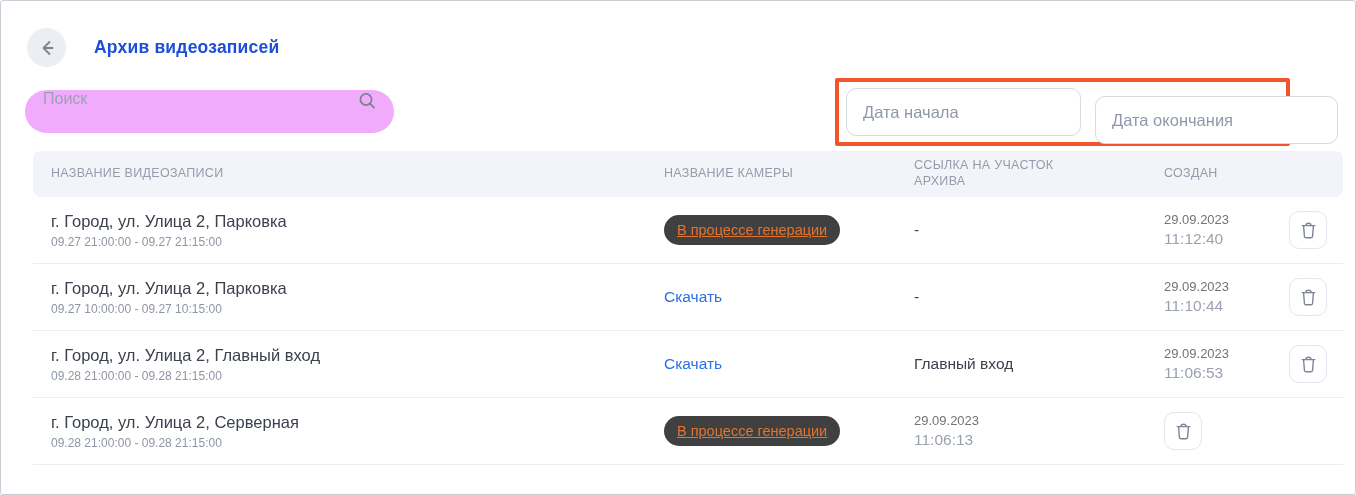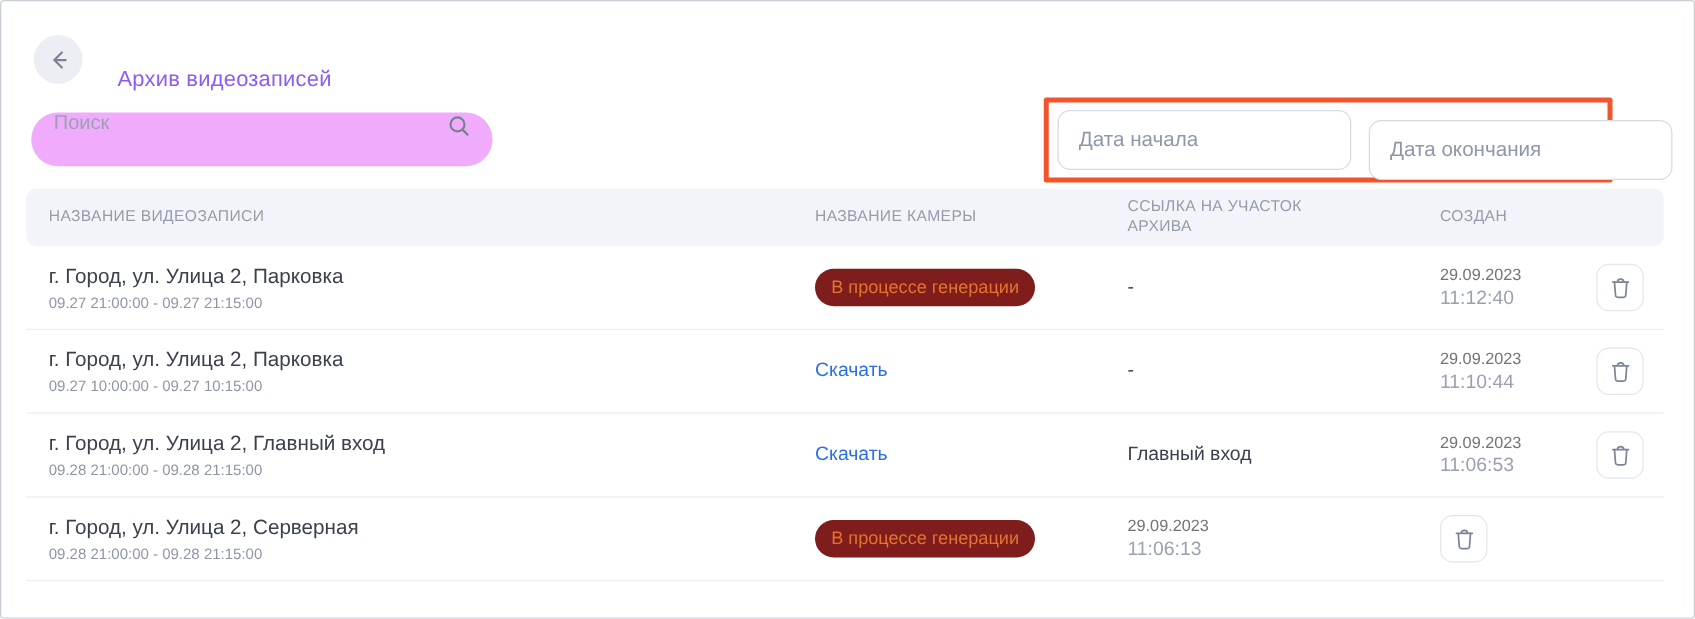--- a/index.html
+++ b/index.html
@@ -11,22 +11,22 @@
     overflow:hidden;
   }
 
   
   .back-btn {
     position:absolute; left:26px; top:27px; width:39px; height:39px;
     border-radius:50%; background:#eceef4; border:none; cursor:pointer;
     display:flex; align-items:center; justify-content:center;
   }
   .page-title {
-    position:absolute; left:93px; top:52px;
-    font-size:17.5px; font-weight:400; color:#8b5cf6; letter-spacing:.2px;
+    position:absolute; left:93px; top:36px;
+    font-size:17.5px; font-weight:700; color:#1d4ed8; letter-spacing:.2px;
   }
 
   
   .search-wrap {
     position:absolute; left:24px; top:89px; width:369px; height:43px;
     background:#f0abfc; border-radius:22px;
     display:flex; align-items:flex-start; padding:0 16px 0 18px;
   }
   .search-wrap input {
     flex:1; border:none; background:transparent; outline:none;
@@ -44,40 +44,40 @@
   .date-field {
     height:48px; border:1px solid #d6dae2; border-radius:10px;
     background:#ffffff; padding:0 16px;
     font-family:inherit; font-size:16.5px; color:#3b414d; outline:none;
   }
   .date-field::placeholder { color:#8f98a9; opacity:1; }
   .date-start { width:235px; }
   .date-end { width:243px;margin-top:16px; }
 
   
-  .table { position:absolute; left:20px; top:150px; width:1310px; }
+  .table { position:absolute; left:32px; top:150px; width:1310px; }
   .thead {
     height:46px; background:#f3f4f9; border-radius:8px;
     display:grid; grid-template-columns:613px 250px 250px 125px 1fr;
     align-items:center; padding-left:18px;
     color:#949cac; font-size:12.5px; letter-spacing:.3px;
   }
   .thead .th { line-height:1.25; }
   .thead .th.link-col { max-width:175px; }
   .row {
     height:67px; border-bottom:1px solid #eceef2;
     display:grid; grid-template-columns:613px 250px 250px 125px 1fr;
     align-items:center; padding-left:18px;
   }
   .row-title { font-size:16.5px; color:#3b414d; margin-bottom:4px; }
   .row-sub { font-size:12px; color:#8e95a4; }
   .dl-link { font-size:15.5px; color:#2b6fe8; cursor:pointer; text-decoration:none; }
   .status-badge {
-    display:inline-block; background:#7f1d1d; color:#e2742f;
-    font-size:14.5px; padding:7px 13px; border-radius:15px;
+    display:inline-block; background:#404040; color:#e2742f;
+    font-size:14.5px; padding:7px 13px; border-radius:15px;text-decoration:underline;
   }
   .camera-cell { font-size:15.5px; color:#3b414d; }
   .created-date { font-size:13px; color:#737373; margin-bottom:3px; }
   .created-time { font-size:15.5px; color:#9aa1b0; }
   .delete-btn {
     width:38px; height:38px; border-radius:10px; background:#ffffff;
     border:1px solid #e3e6ed; cursor:pointer;
     display:flex; align-items:center; justify-content:center;
   }
 </style>

